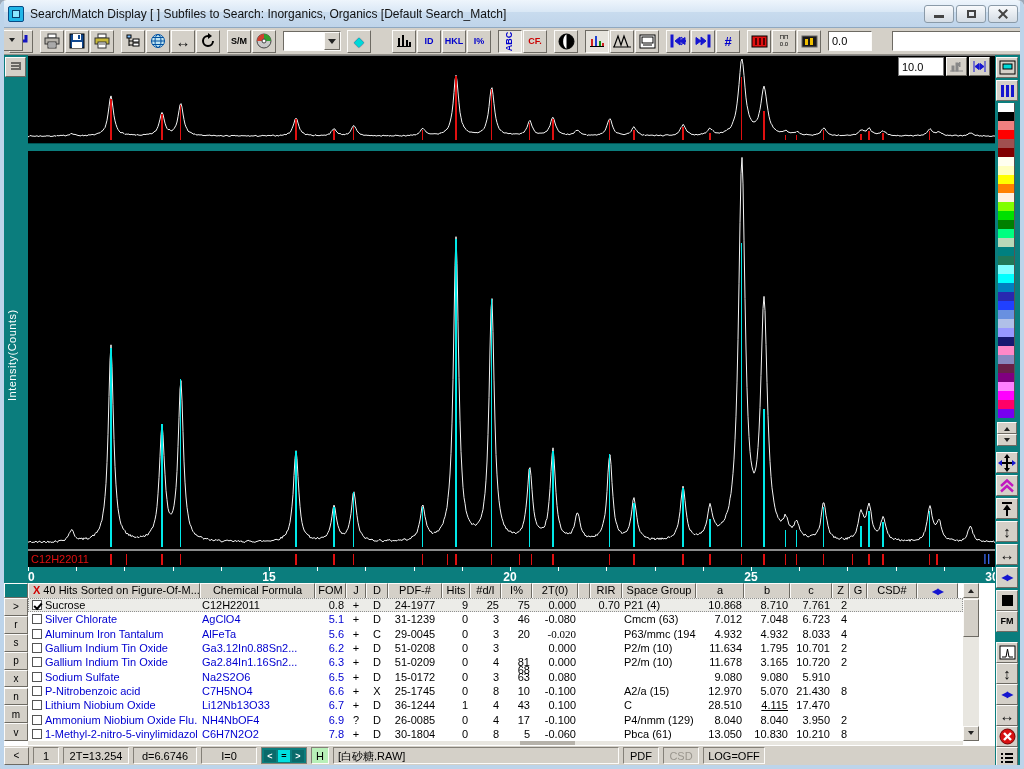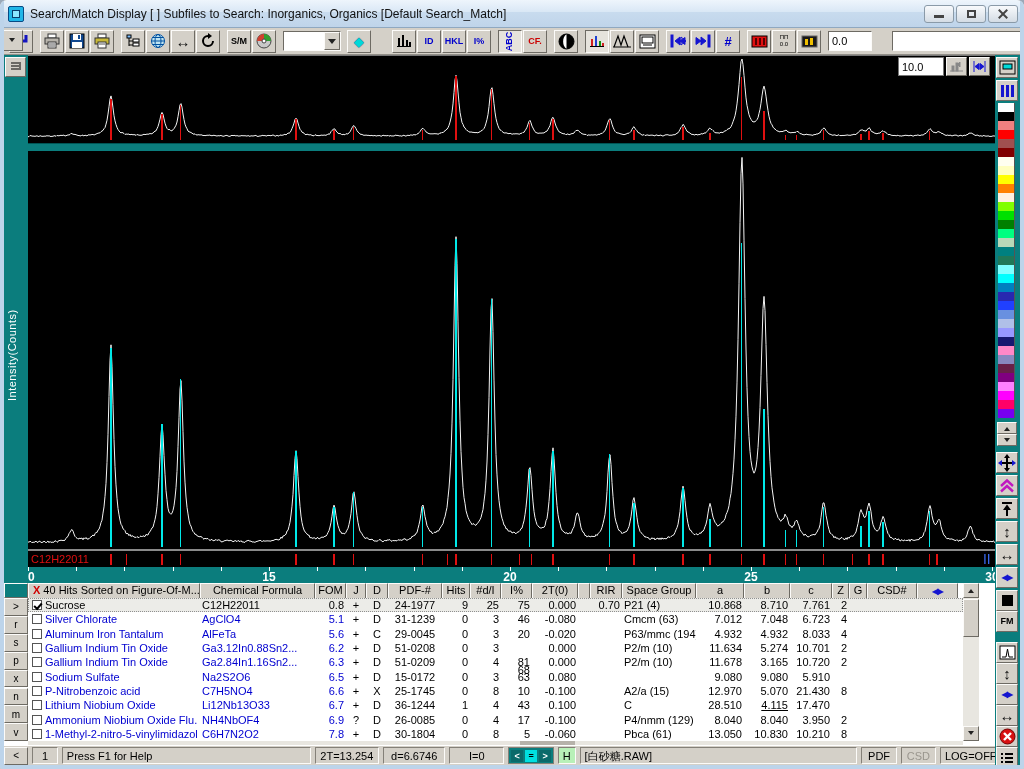--- a/index.html
+++ b/index.html
@@ -720,21 +720,21 @@
             <span class="blue" style="overflow: hidden; white-space: nowrap;">Aluminum Iron Tantalum</span>
           </div>
           <div class="tcell blue" style="width: 115px; text-align: left;">AlFeTa</div>
           <div class="tcell blue" style="width: 31px; text-align: right;">5.6</div>
           <div class="tcell" style="width: 20px; text-align: center;">+</div>
           <div class="tcell" style="width: 22px; text-align: center;">C</div>
           <div class="tcell" style="width: 54px; text-align: center;">29-0045</div>
           <div class="tcell" style="width: 28px; text-align: right;">0</div>
           <div class="tcell" style="width: 31px; text-align: right;">3</div>
           <div class="tcell" style="width: 31px; text-align: right;">20</div>
-          <div class="tcell" style="width: 46px; text-align: right;">-0.020</div>
+          <div class="tcell" style="width: 46px; text-align: right; font-family: Liberation Serif, serif;">-0.020</div>
           <div class="tcell" style="width: 12px; text-align: left;"></div>
           <div class="tcell" style="width: 32px; text-align: right;"></div>
           <div class="tcell" style="width: 74px; text-align: left;">P63/mmc (194)</div>
           <div class="tcell" style="width: 48px; text-align: right;">4.932</div>
           <div class="tcell" style="width: 46px; text-align: right;">4.932</div>
           <div class="tcell" style="width: 42px; text-align: right;">8.033</div>
           <div class="tcell" style="width: 17px; text-align: right;">4</div>
           <div class="tcell" style="width: 18px; text-align: center;"></div>
           <div class="tcell" style="width: 50px; text-align: left;"></div>
         </div>
@@ -749,21 +749,21 @@
           <div class="tcell" style="width: 22px; text-align: center;">D</div>
           <div class="tcell" style="width: 54px; text-align: center;">51-0208</div>
           <div class="tcell" style="width: 28px; text-align: right;">0</div>
           <div class="tcell" style="width: 31px; text-align: right;">3</div>
           <div class="tcell" style="width: 31px; text-align: right; margin-top: 44px;">68</div>
           <div class="tcell" style="width: 46px; text-align: right;">0.000</div>
           <div class="tcell" style="width: 12px; text-align: left;"></div>
           <div class="tcell" style="width: 32px; text-align: right;"></div>
           <div class="tcell" style="width: 74px; text-align: left;">P2/m (10)</div>
           <div class="tcell" style="width: 48px; text-align: right;">11.634</div>
-          <div class="tcell" style="width: 46px; text-align: right;">5.274</div>
+          <div class="tcell" style="width: 46px; text-align: right;">1.795</div>
           <div class="tcell" style="width: 42px; text-align: right;">10.701</div>
           <div class="tcell" style="width: 17px; text-align: right;">2</div>
           <div class="tcell" style="width: 18px; text-align: center;"></div>
           <div class="tcell" style="width: 50px; text-align: left;"></div>
         </div>
         <div class="trow">
           <div class="tcell" style="width: 172px; display: flex; align-items: center;">
             <div class="cbx"></div>
             <span class="blue" style="overflow: hidden; white-space: nowrap;">Gallium Indium Tin Oxide</span>
           </div>
@@ -917,21 +917,20 @@
         </div>
     </div>
     <div id="hscroll">
         <div id="hthumb"></div>
       </div>
   </div>
 
   <div id="statusbar">
     <div id="sb-left" class="btn3d">&lt;</div>
     <div class="sfield" style="width:26px;text-align:center">1</div>
-    <div class="sfield" style="width:256px">Press F1 for Help</div>
     <div class="sfield" style="width:66px;text-align:center">2T=13.254</div>
     <div class="sfield" style="width:64px;text-align:center">d=6.6746</div>
     <div class="sfield" style="width:56px;text-align:center">I=0</div>
     <div class="navbox">
       <div class="navbtn" style="background:#0a6a6a;color:#fff">&lt;</div>
       <div class="navbtn" style="background:#00e0e0;color:#000">=</div>
       <div class="navbtn" style="background:#0a6a6a;color:#fff">&gt;</div>
     </div>
     <div class="sfield" style="width:18px;text-align:center;background:#b8f0b8;padding:1px 0">H</div>
     <div class="sfield" style="width:286px">[白砂糖.RAW]</div>

